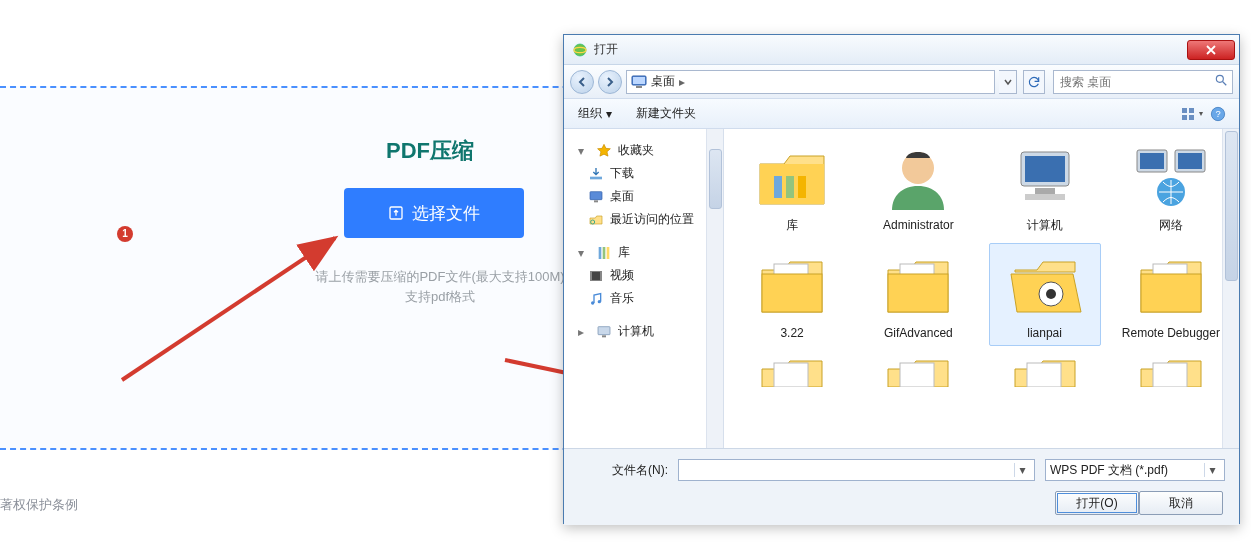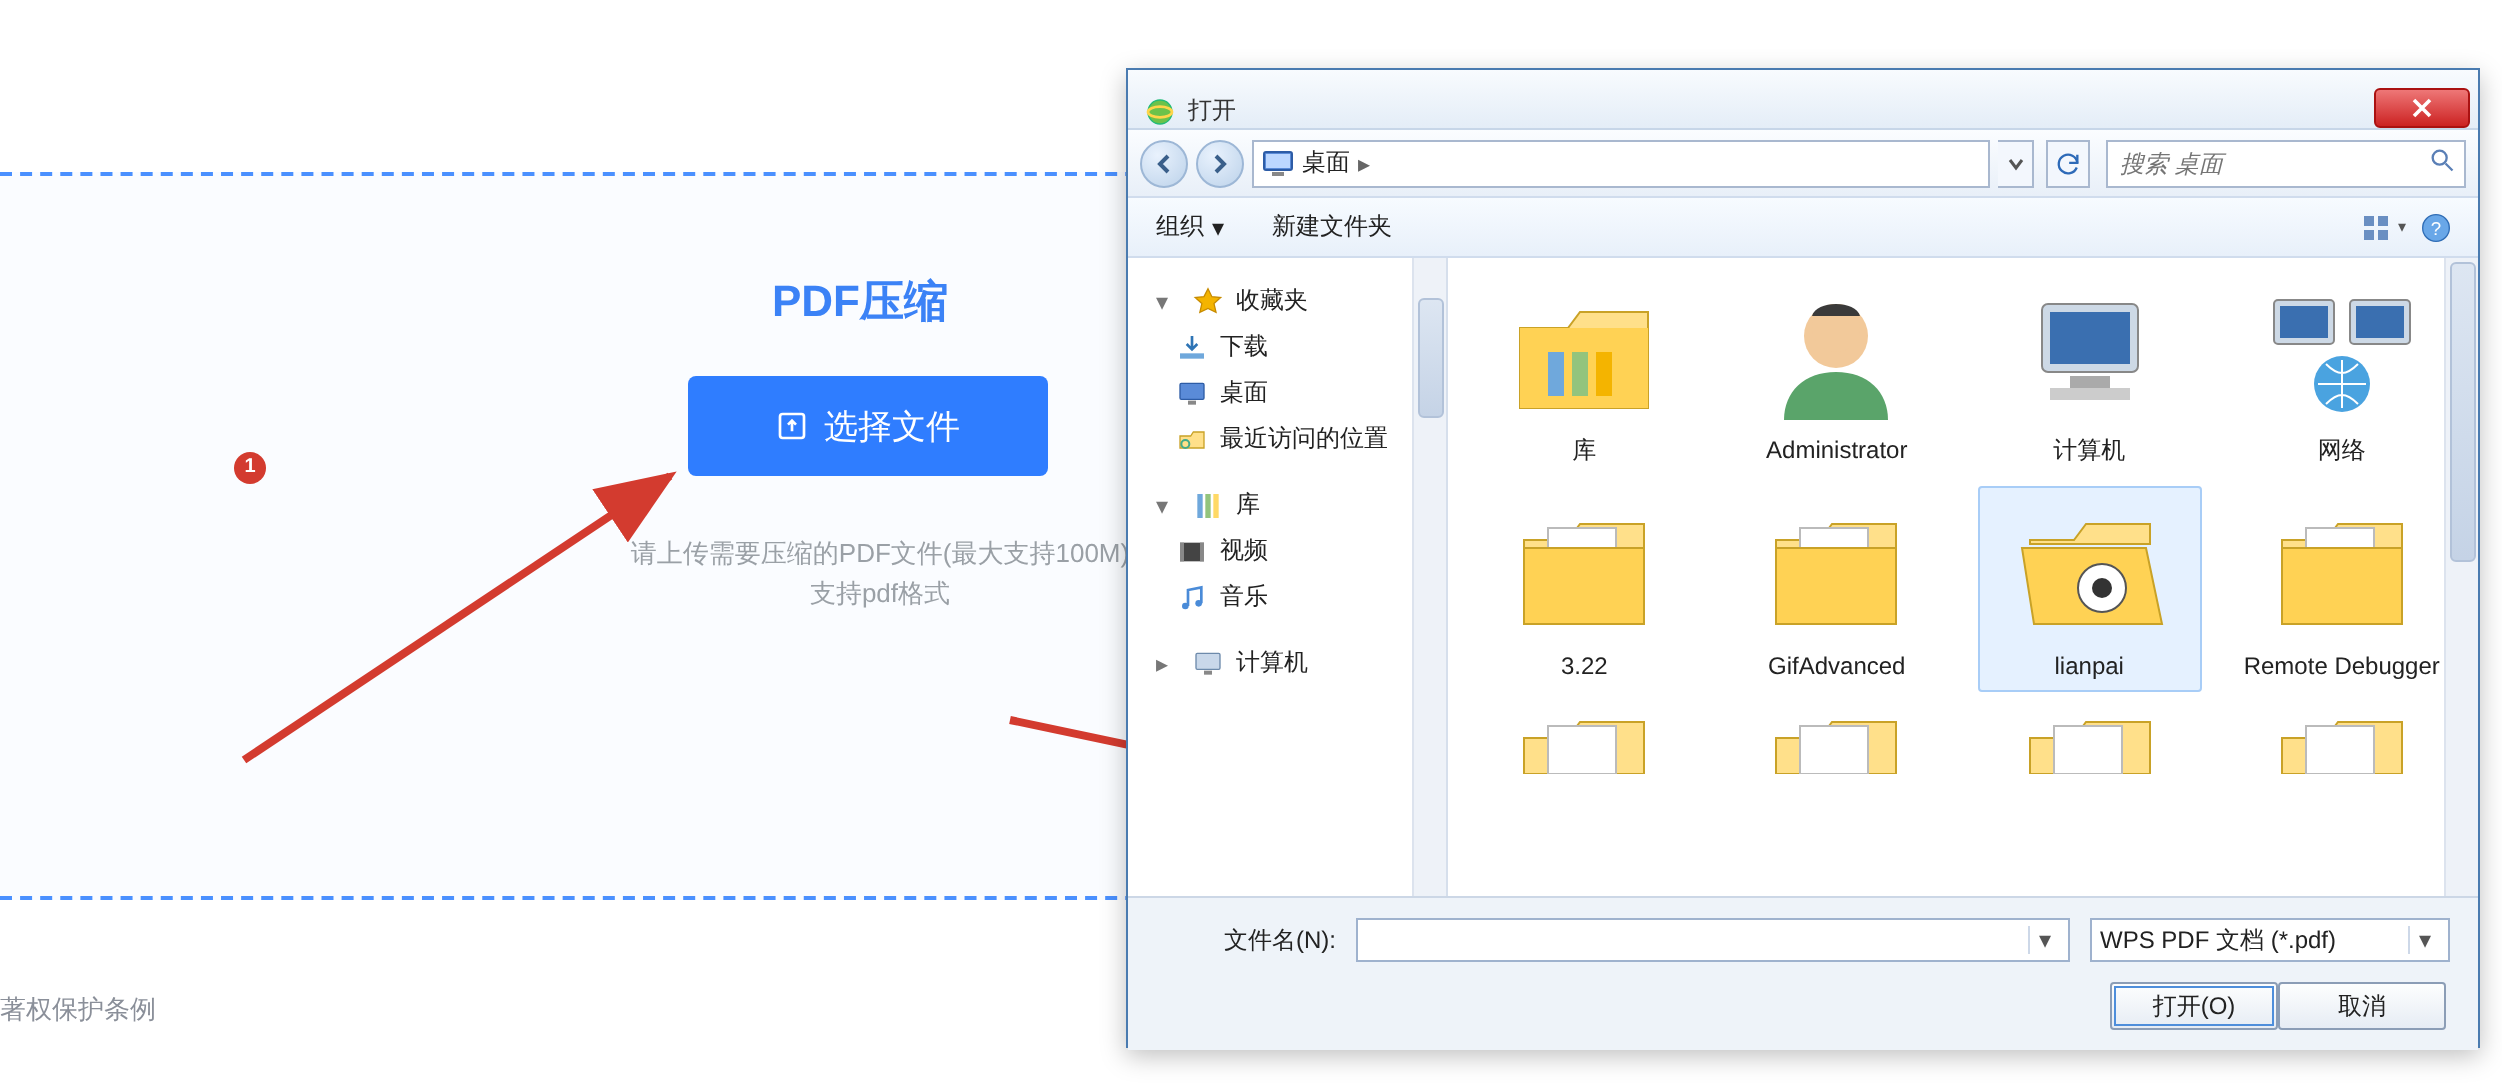--- a/index.html
+++ b/index.html
@@ -1,49 +1,49 @@
 <!DOCTYPE html>
 <html><head>
 <meta charset="utf-8">
 <style>
   html,body{margin:0;padding:0;width:1251px;height:544px;font-family:"Microsoft YaHei","Segoe UI",Arial,sans-serif;background:#fff;overflow:hidden;font-size:13px;color:#222;}
   *{box-sizing:border-box;}
 
   
   .page-bg{position:absolute;left:0;top:60px;width:1251px;height:400px;}
   .dashed-box{position:absolute;left:0;top:26px;width:860px;height:364px;border:2px dashed #4a90ff;border-left:none;background:#fafcff;}
-  .pdf-title{position:absolute;left:350px;top:48px;width:160px;text-align:center;font-size:22px;font-weight:600;color:#3b82f6;}
+  .pdf-title{position:absolute;left:350px;top:48px;width:160px;text-align:center;font-size:22px;font-weight:600;color:#0f766e;}
   .choose-btn{position:absolute;left:344px;top:100px;width:180px;height:50px;background:#2f7dff;color:#fff;border-radius:4px;display:flex;align-items:center;justify-content:center;gap:8px;font-size:17px;cursor:pointer;}
   .choose-btn .ico{display:inline-block;width:16px;height:16px;}
   .hint1{position:absolute;left:290px;top:180px;width:300px;text-align:center;font-size:13px;color:#9aa0a6;}
   .hint2{position:absolute;left:290px;top:200px;width:300px;text-align:center;font-size:13px;color:#9aa0a6;}
   .copyright{position:absolute;left:0;top:496px;font-size:13px;color:#8a8f99;}
 
   
   .badge{position:absolute;width:16px;height:16px;border-radius:50%;background:#d33b2f;color:#fff;font-size:10px;line-height:16px;text-align:center;font-weight:bold;}
   svg.arrow{position:absolute;pointer-events:none;}
 
   
   .dlg{position:absolute;left:563px;top:34px;width:677px;height:490px;border:1px solid #4a7bb0;background:#f3f7fb;box-shadow:0 4px 12px rgba(0,0,0,.25);}
-  .dlg-titlebar{height:30px;background:linear-gradient(#f8fbfe,#e4edf7);display:flex;align-items:flex-end;padding:0 0 0 8px;border-bottom:1px solid #c7d6e8;}
+  .dlg-titlebar{height:30px;background:linear-gradient(#f8fbfe,#e4edf7);display:flex;align-items:center;padding:0 0 0 8px;border-bottom:1px solid #c7d6e8;}
   .dlg-ico{width:16px;height:16px;margin-right:6px;}
   .dlg-title{flex:1;font-size:12px;color:#333;}
   .dlg-close{width:48px;height:20px;background:linear-gradient(#e77,#c22);border:1px solid #a11;border-radius:3px;display:flex;align-items:center;justify-content:center;margin-right:4px;cursor:pointer;}
   .dlg-close svg{width:10px;height:10px;}
 
   
   .navbar{height:34px;display:flex;align-items:center;padding:4px 6px;gap:4px;background:linear-gradient(#fbfdff,#e8eff8);border-bottom:1px solid #d0dced;}
   .nav-btn{width:24px;height:24px;border-radius:50%;background:radial-gradient(circle at 35% 30%,#e9f2fd,#bcd2ea);border:1px solid #9db7d6;display:flex;align-items:center;justify-content:center;cursor:pointer;}
   .breadcrumb{flex:1;height:24px;border:1px solid #a9b8cf;background:#fff;display:flex;align-items:center;padding:0 4px;font-size:12px;color:#222;}
   .breadcrumb .bc-ico{width:16px;height:14px;margin-right:4px;}
   .breadcrumb .sep{margin:0 4px;color:#666;}
   .bc-drop{width:18px;height:24px;border:1px solid #a9b8cf;border-left:none;background:#f3f7fd;display:flex;align-items:center;justify-content:center;cursor:pointer;}
   .refresh-btn{width:22px;height:24px;border:1px solid #a9b8cf;background:#f3f7fd;display:flex;align-items:center;justify-content:center;cursor:pointer;margin-left:2px;}
   .searchbox{width:180px;height:24px;border:1px solid #a9b8cf;background:#fff;display:flex;align-items:center;padding:0 4px;margin-left:4px;}
-  .searchbox input{border:none;outline:none;flex:1;font-style:italic;color:#888;font-size:12px;width:0;}
+  .searchbox input{border:none;outline:none;flex:1;color:#888;font-size:12px;width:0;}
 
   
   .toolbar{height:30px;background:linear-gradient(#f7fbff,#e8f0fa);border-bottom:1px solid #d0dced;display:flex;align-items:center;padding:0 8px;font-size:12px;}
   .tool-item{display:flex;align-items:center;gap:4px;padding:2px 6px;cursor:pointer;border-radius:2px;text-align:center;}
   .tool-item.first{margin-right:12px;}
   .tool-spacer{flex:1;}
   .tool-iconbtn{width:26px;height:22px;border:1px solid transparent;display:flex;align-items:center;justify-content:center;cursor:pointer;border-radius:2px;}
 
   
   .dlg-body{display:flex;height:320px;border-bottom:1px solid #ccd7e6;}

